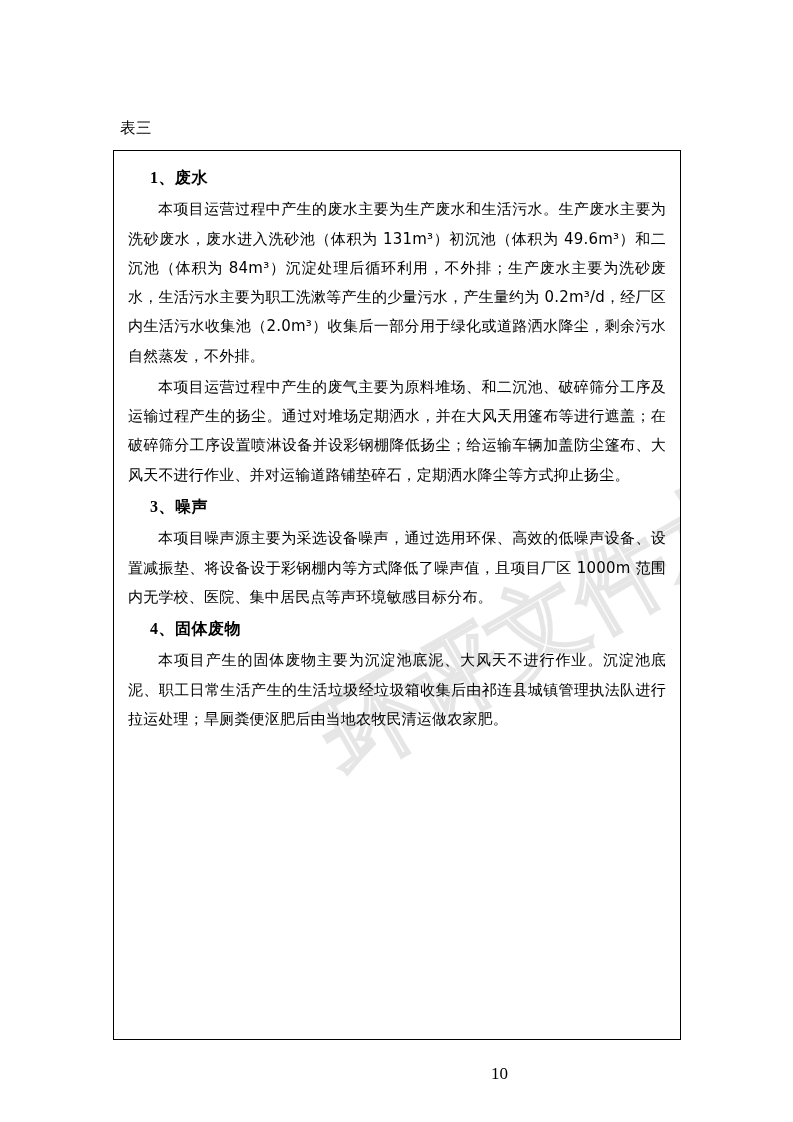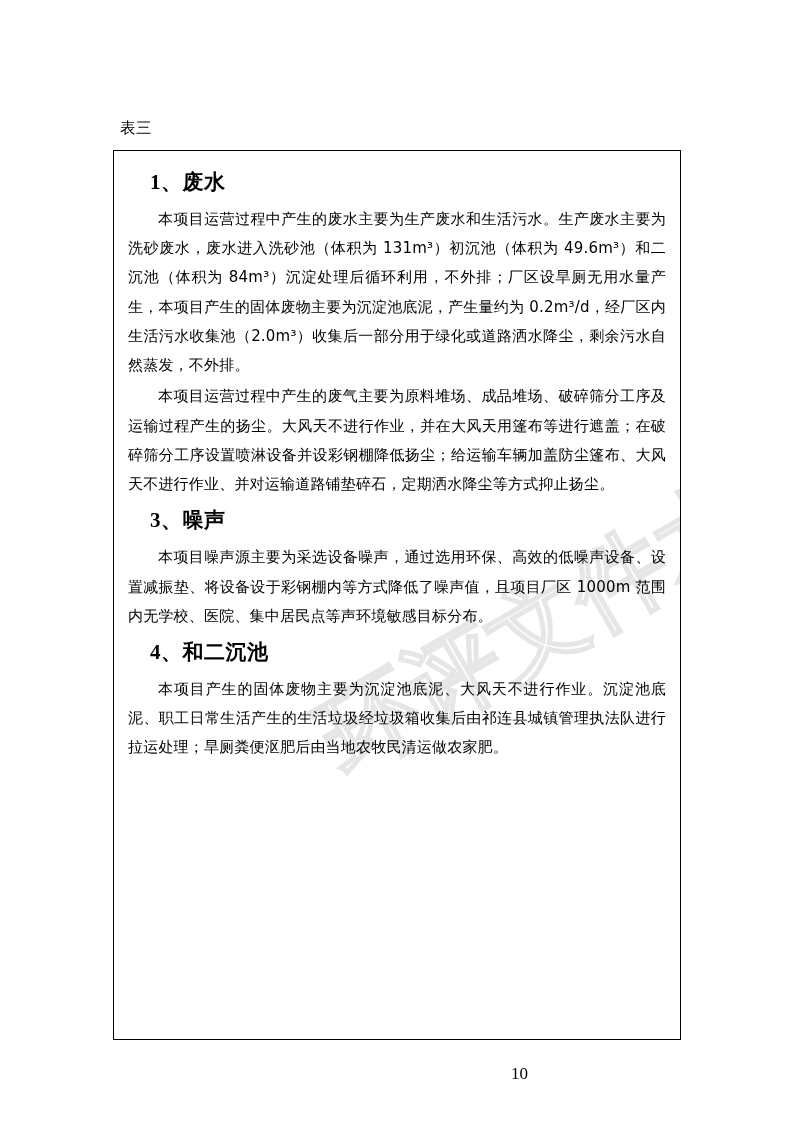--- a/index.html
+++ b/index.html
@@ -36,21 +36,21 @@
     left: 113px;
     top: 124px;
     width: 568px;
     height: 890px;
     border: 1px solid #000;
     box-sizing: border-box;
     padding: 10px 14px 0 14px;
     overflow: hidden;
   }
   .sec-title {
-    font-size: 21px;
+    font-size: 16px;
     font-weight: bold;
     font-family: "DejaVu Sans", "Liberation Sans", sans-serif;
     margin: 2px 0 2px 22px;
     letter-spacing: 0.5px;
     line-height: 1.9;
   }
   .sec-title .num {
     font-family: "Liberation Serif", serif;
     font-weight: bold;
   }
@@ -59,21 +59,21 @@
     line-height: 1.95;
     text-align: justify;
     text-justify: inter-ideograph;
     text-indent: 2em;
     margin: 0 0 2px 0;
     font-family: "DejaVu Sans", "Liberation Sans", sans-serif;
     letter-spacing: 0.2px;
   }
   .page-number {
     position: absolute;
-    right: 104px;
+    right: 124px;
     top: 1038px;
     font-size: 17px;
     font-family: "Liberation Serif", serif;
   }
   
   .watermark {
     position: absolute;
     left: 170px;
     top: 330px;
     width: 470px;
@@ -106,34 +106,34 @@
         <g transform="rotate(-30 235 165)">
           <text x="20" y="190">环评文件水印</text>
         </g>
       </svg>
     </div>
 
     <div class="content-layer">
 
       <div>
         <div class="sec-title"><span class="num">1、</span><span>废水</span></div>
-        <p class="para">本项目运营过程中产生的废水主要为生产废水和生活污水。生产废水主要为洗砂废水，废水进入洗砂池（体积为 131m³）初沉池（体积为 49.6m³）和二沉池（体积为 84m³）沉淀处理后循环利用，不外排；厂区设旱厕无用水量产生，本项目产生的固体废物主要为沉淀池底泥，产生量约为 0.2m³/d，经厂区内生活污水收集池（2.0m³）收集后一部分用于绿化或道路洒水降尘，剩余污水自然蒸发，不外排。</p>
+        <p class="para">本项目运营过程中产生的废水主要为生产废水和生活污水。生产废水主要为洗砂废水，废水进入洗砂池（体积为 131m³）初沉池（体积为 49.6m³）和二沉池（体积为 84m³）沉淀处理后循环利用，不外排；生产废水主要为洗砂废水，生活污水主要为职工洗漱等产生的少量污水，产生量约为 0.2m³/d，经厂区内生活污水收集池（2.0m³）收集后一部分用于绿化或道路洒水降尘，剩余污水自然蒸发，不外排。</p>
       </div>
 
       <div>
-        <p class="para">本项目运营过程中产生的废气主要为原料堆场、成品堆场、破碎筛分工序及运输过程产生的扬尘。大风天不进行作业，并在大风天用篷布等进行遮盖；在破碎筛分工序设置喷淋设备并设彩钢棚降低扬尘；给运输车辆加盖防尘篷布、大风天不进行作业、并对运输道路铺垫碎石，定期洒水降尘等方式抑止扬尘。</p>
+        <p class="para">本项目运营过程中产生的废气主要为原料堆场、和二沉池、破碎筛分工序及运输过程产生的扬尘。通过对堆场定期洒水，并在大风天用篷布等进行遮盖；在破碎筛分工序设置喷淋设备并设彩钢棚降低扬尘；给运输车辆加盖防尘篷布、大风天不进行作业、并对运输道路铺垫碎石，定期洒水降尘等方式抑止扬尘。</p>
       </div>
 
       <div>
         <div class="sec-title"><span class="num">3、</span><span>噪声</span></div>
         <p class="para">本项目噪声源主要为采选设备噪声，通过选用环保、高效的低噪声设备、设置减振垫、将设备设于彩钢棚内等方式降低了噪声值，且项目厂区 1000m 范围内无学校、医院、集中居民点等声环境敏感目标分布。</p>
       </div>
 
       <div>
-        <div class="sec-title"><span class="num">4、</span><span>和二沉池</span></div>
+        <div class="sec-title"><span class="num">4、</span><span>固体废物</span></div>
         <p class="para">本项目产生的固体废物主要为沉淀池底泥、大风天不进行作业。沉淀池底泥、职工日常生活产生的生活垃圾经垃圾箱收集后由祁连县城镇管理执法队进行拉运处理；旱厕粪便沤肥后由当地农牧民清运做农家肥。</p>
       </div>
 
     </div>
   </div>
 
   <div class="page-number">10</div>
 
 </div>
 

